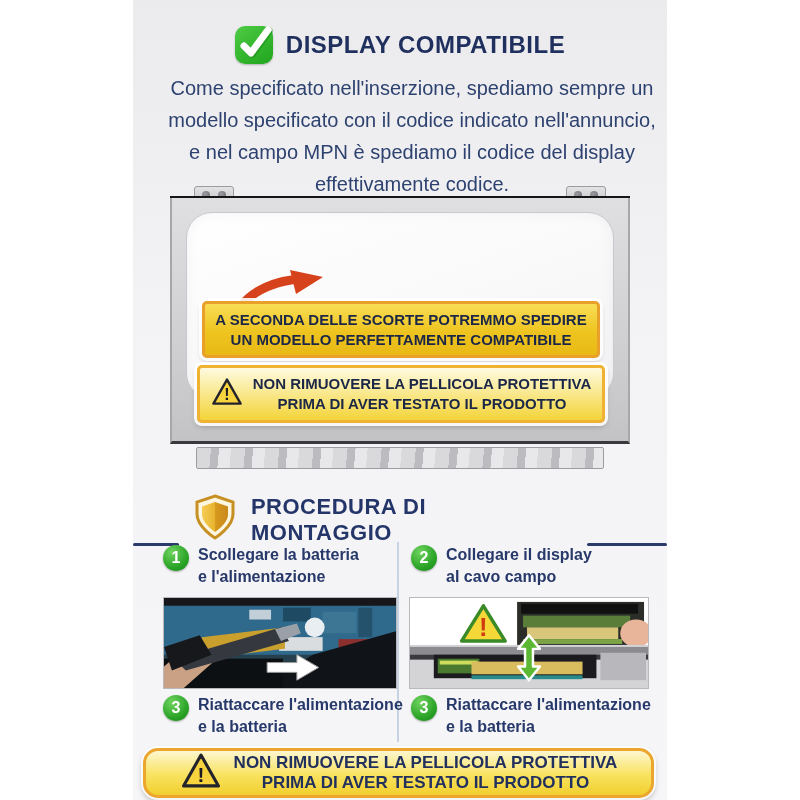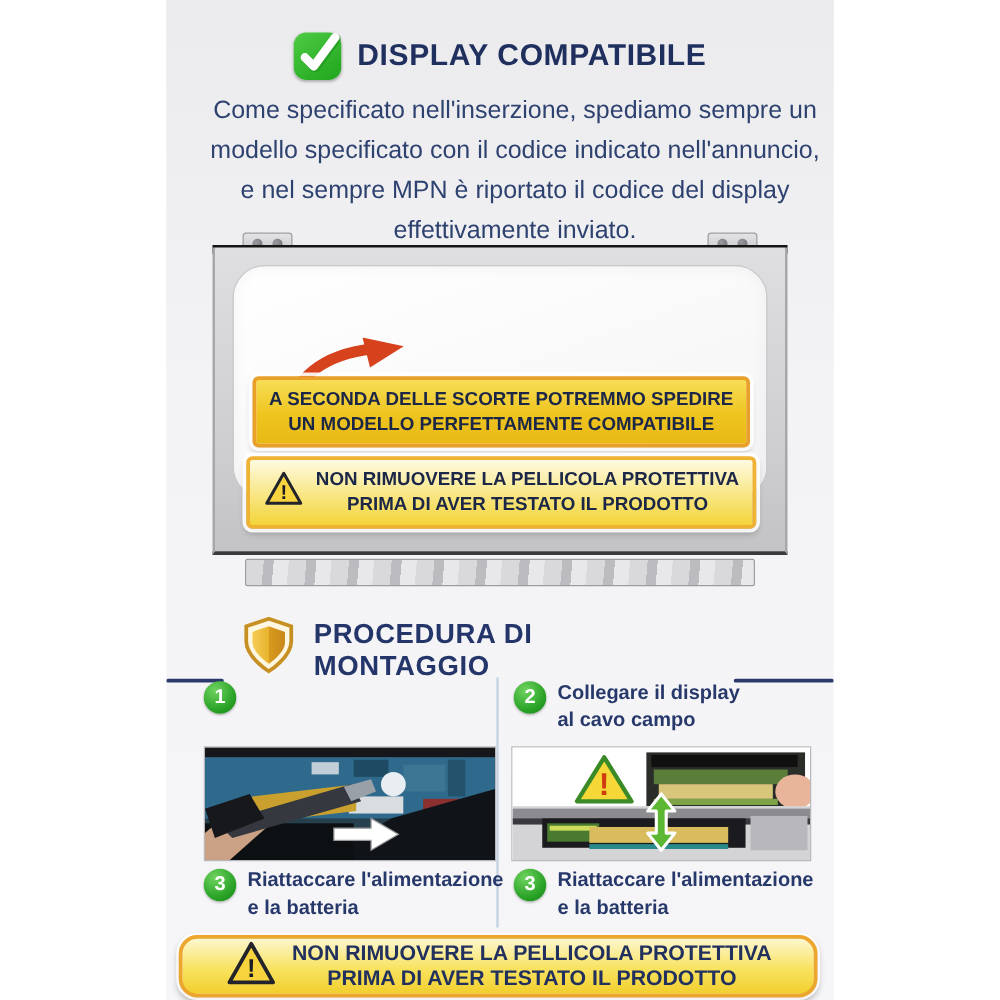--- a/index.html
+++ b/index.html
@@ -96,22 +96,22 @@
           <polyline points="10,25 17,32 34,9" fill="none" stroke="#0f7a12" stroke-width="8" stroke-linecap="round" stroke-linejoin="round" opacity="0.35"></polyline>
           <polyline points="9,24 16,31 33,8" fill="none" stroke="#ffffff" stroke-width="7" stroke-linecap="round" stroke-linejoin="round"></polyline>
         </svg>
       </span>
       <span class="page-title">DISPLAY COMPATIBILE</span>
     </div>
 
     <div class="intro">
       <div>Come specificato nell'inserzione, spediamo sempre un</div>
       <div>modello specificato con il codice indicato nell'annuncio,</div>
-      <div>e nel sempre MPN è riportato il codice del display</div>
-      <div>effettivamente inviato.</div>
+      <div>e nel campo MPN è spediamo il codice del display</div>
+      <div>effettivamente codice.</div>
     </div>
 
     <div class="panel">
       <div class="bracket left">
         <span class="hole h1"></span>
         <span class="hole h2"></span>
       </div>
       <div class="bracket right">
         <span class="hole h1"></span>
         <span class="hole h2"></span>
@@ -167,20 +167,24 @@
         </svg>
       </span>
       <span class="proc-title">PROCEDURA DI MONTAGGIO</span>
       <span class="proc-line r"></span>
     </div>
 
     <div class="col-divider"></div>
 
     <div class="step step-1">
       <span class="step-num">1</span>
+      <span class="step-text">
+        <span>Scollegare la batteria</span><br>
+        <span>e l'alimentazione</span>
+      </span>
     </div>
 
     <div class="step step-2">
       <span class="step-num">2</span>
       <span class="step-text">
         <span>Collegare il display</span><br>
         <span>al cavo campo</span>
       </span>
     </div>
 

